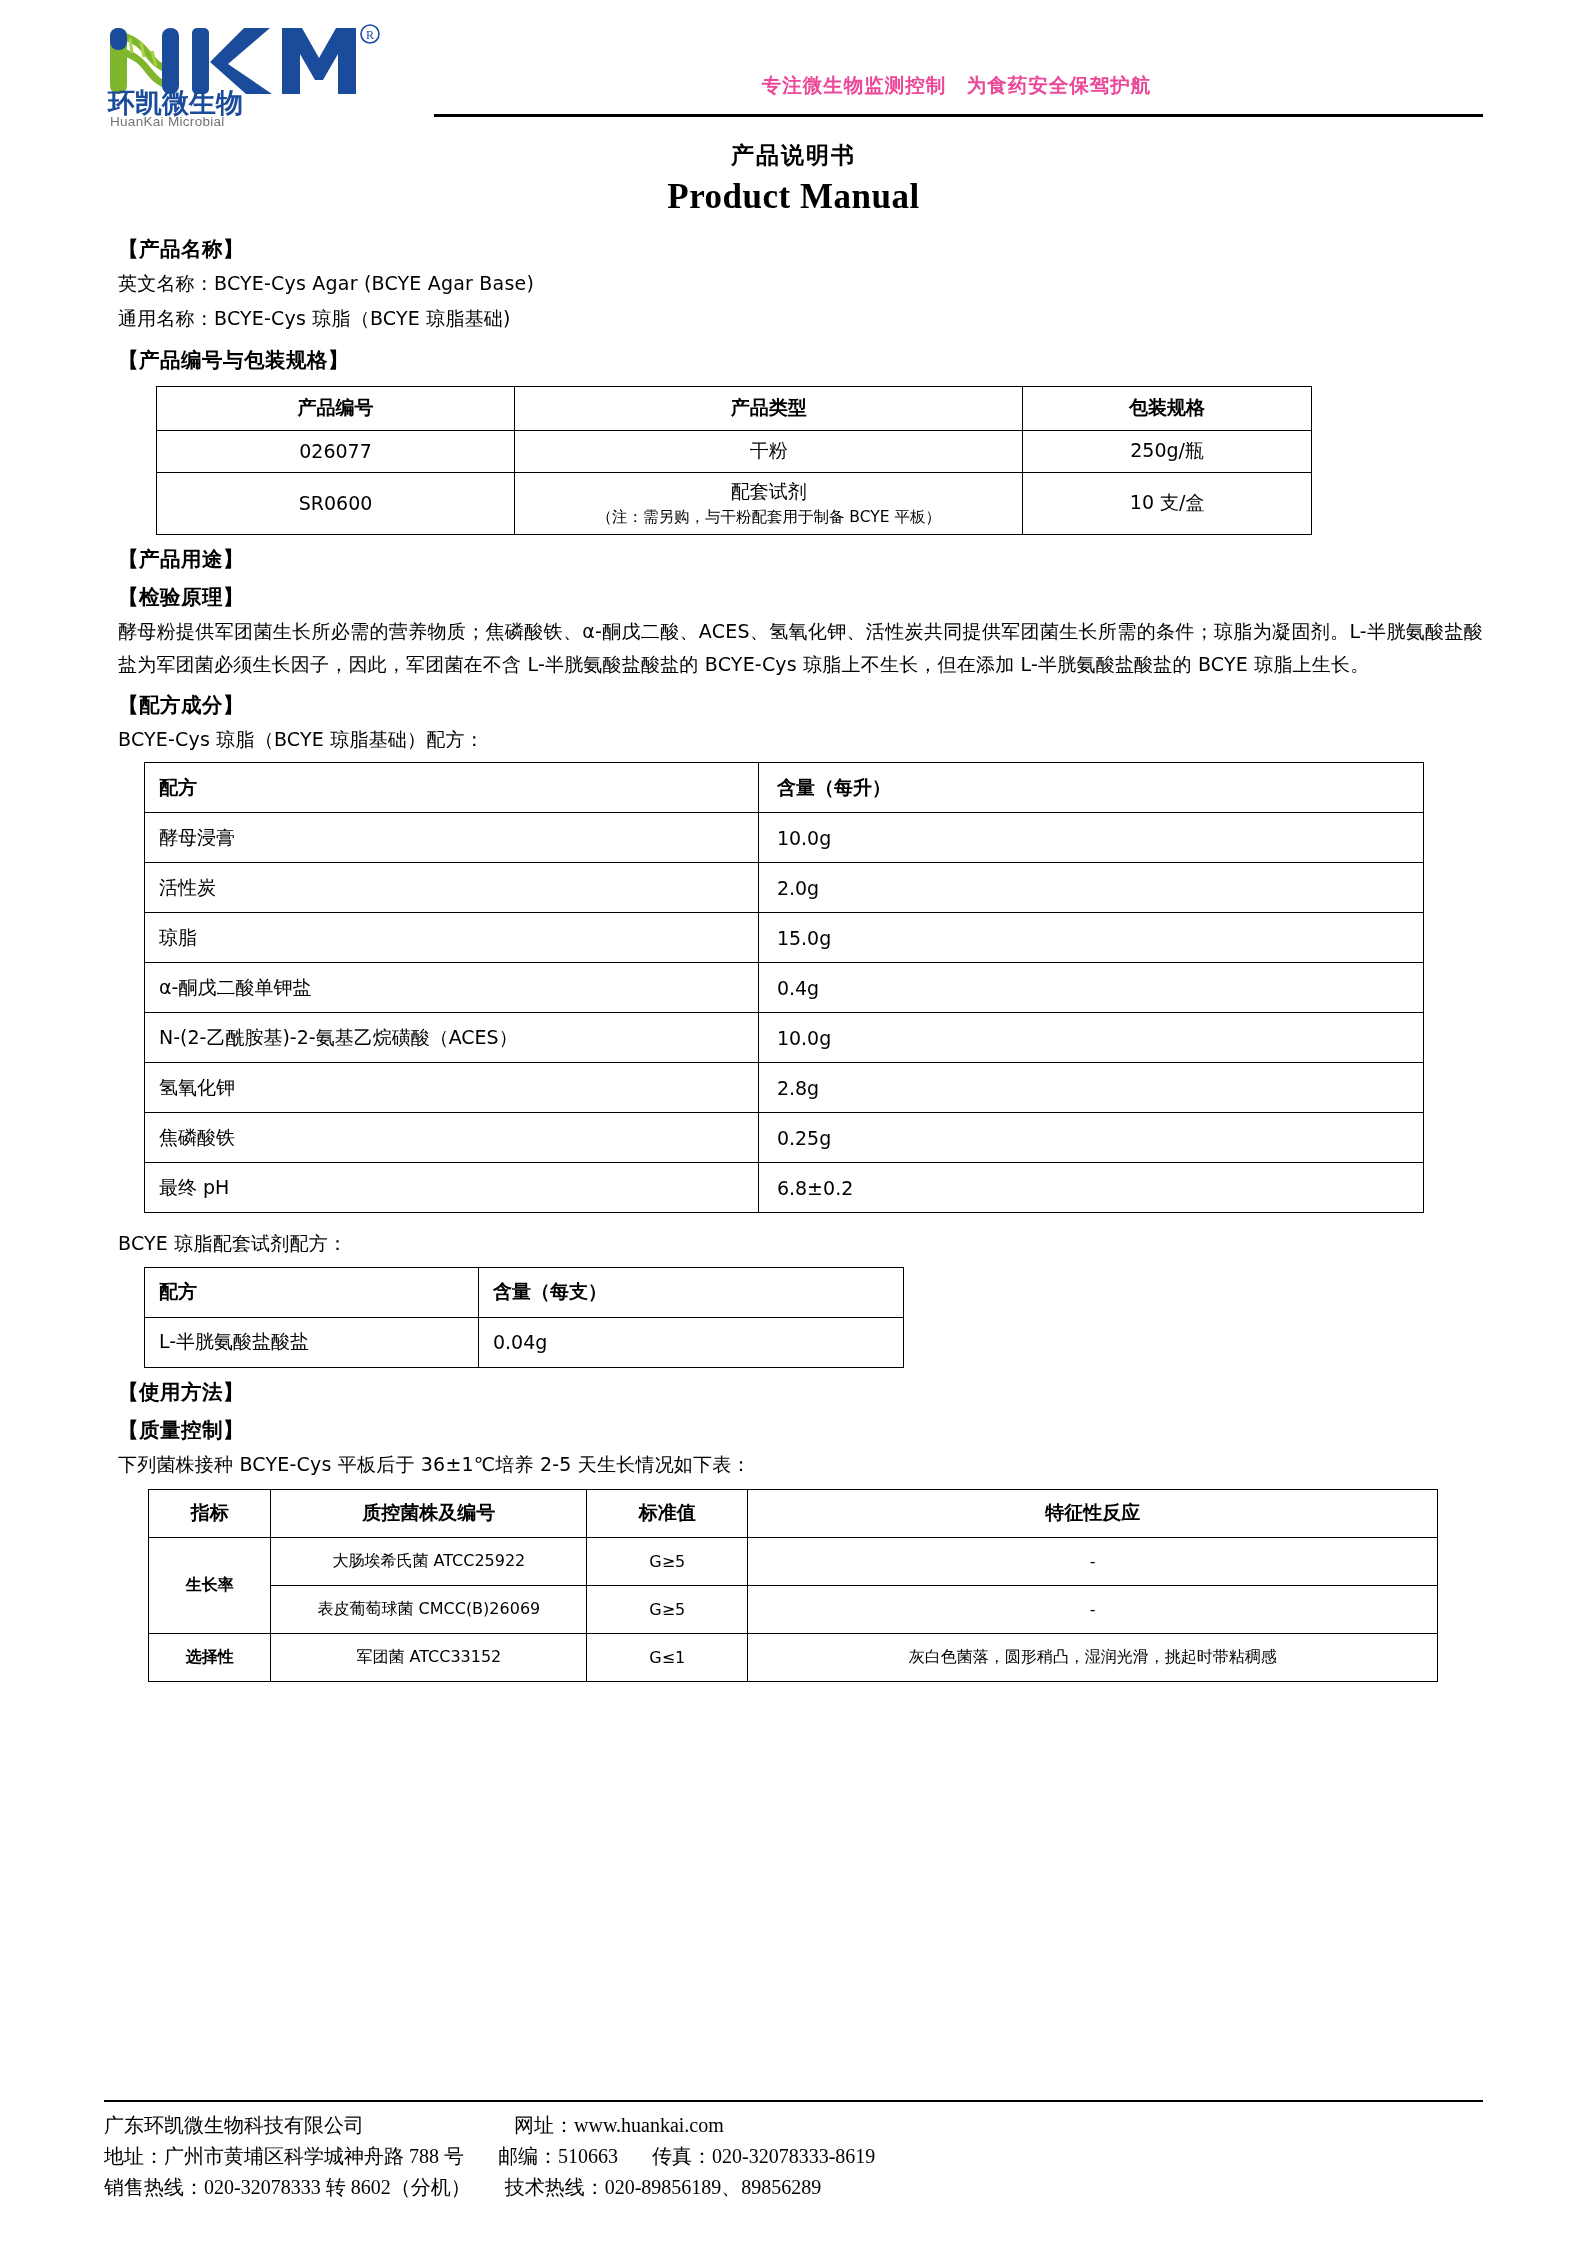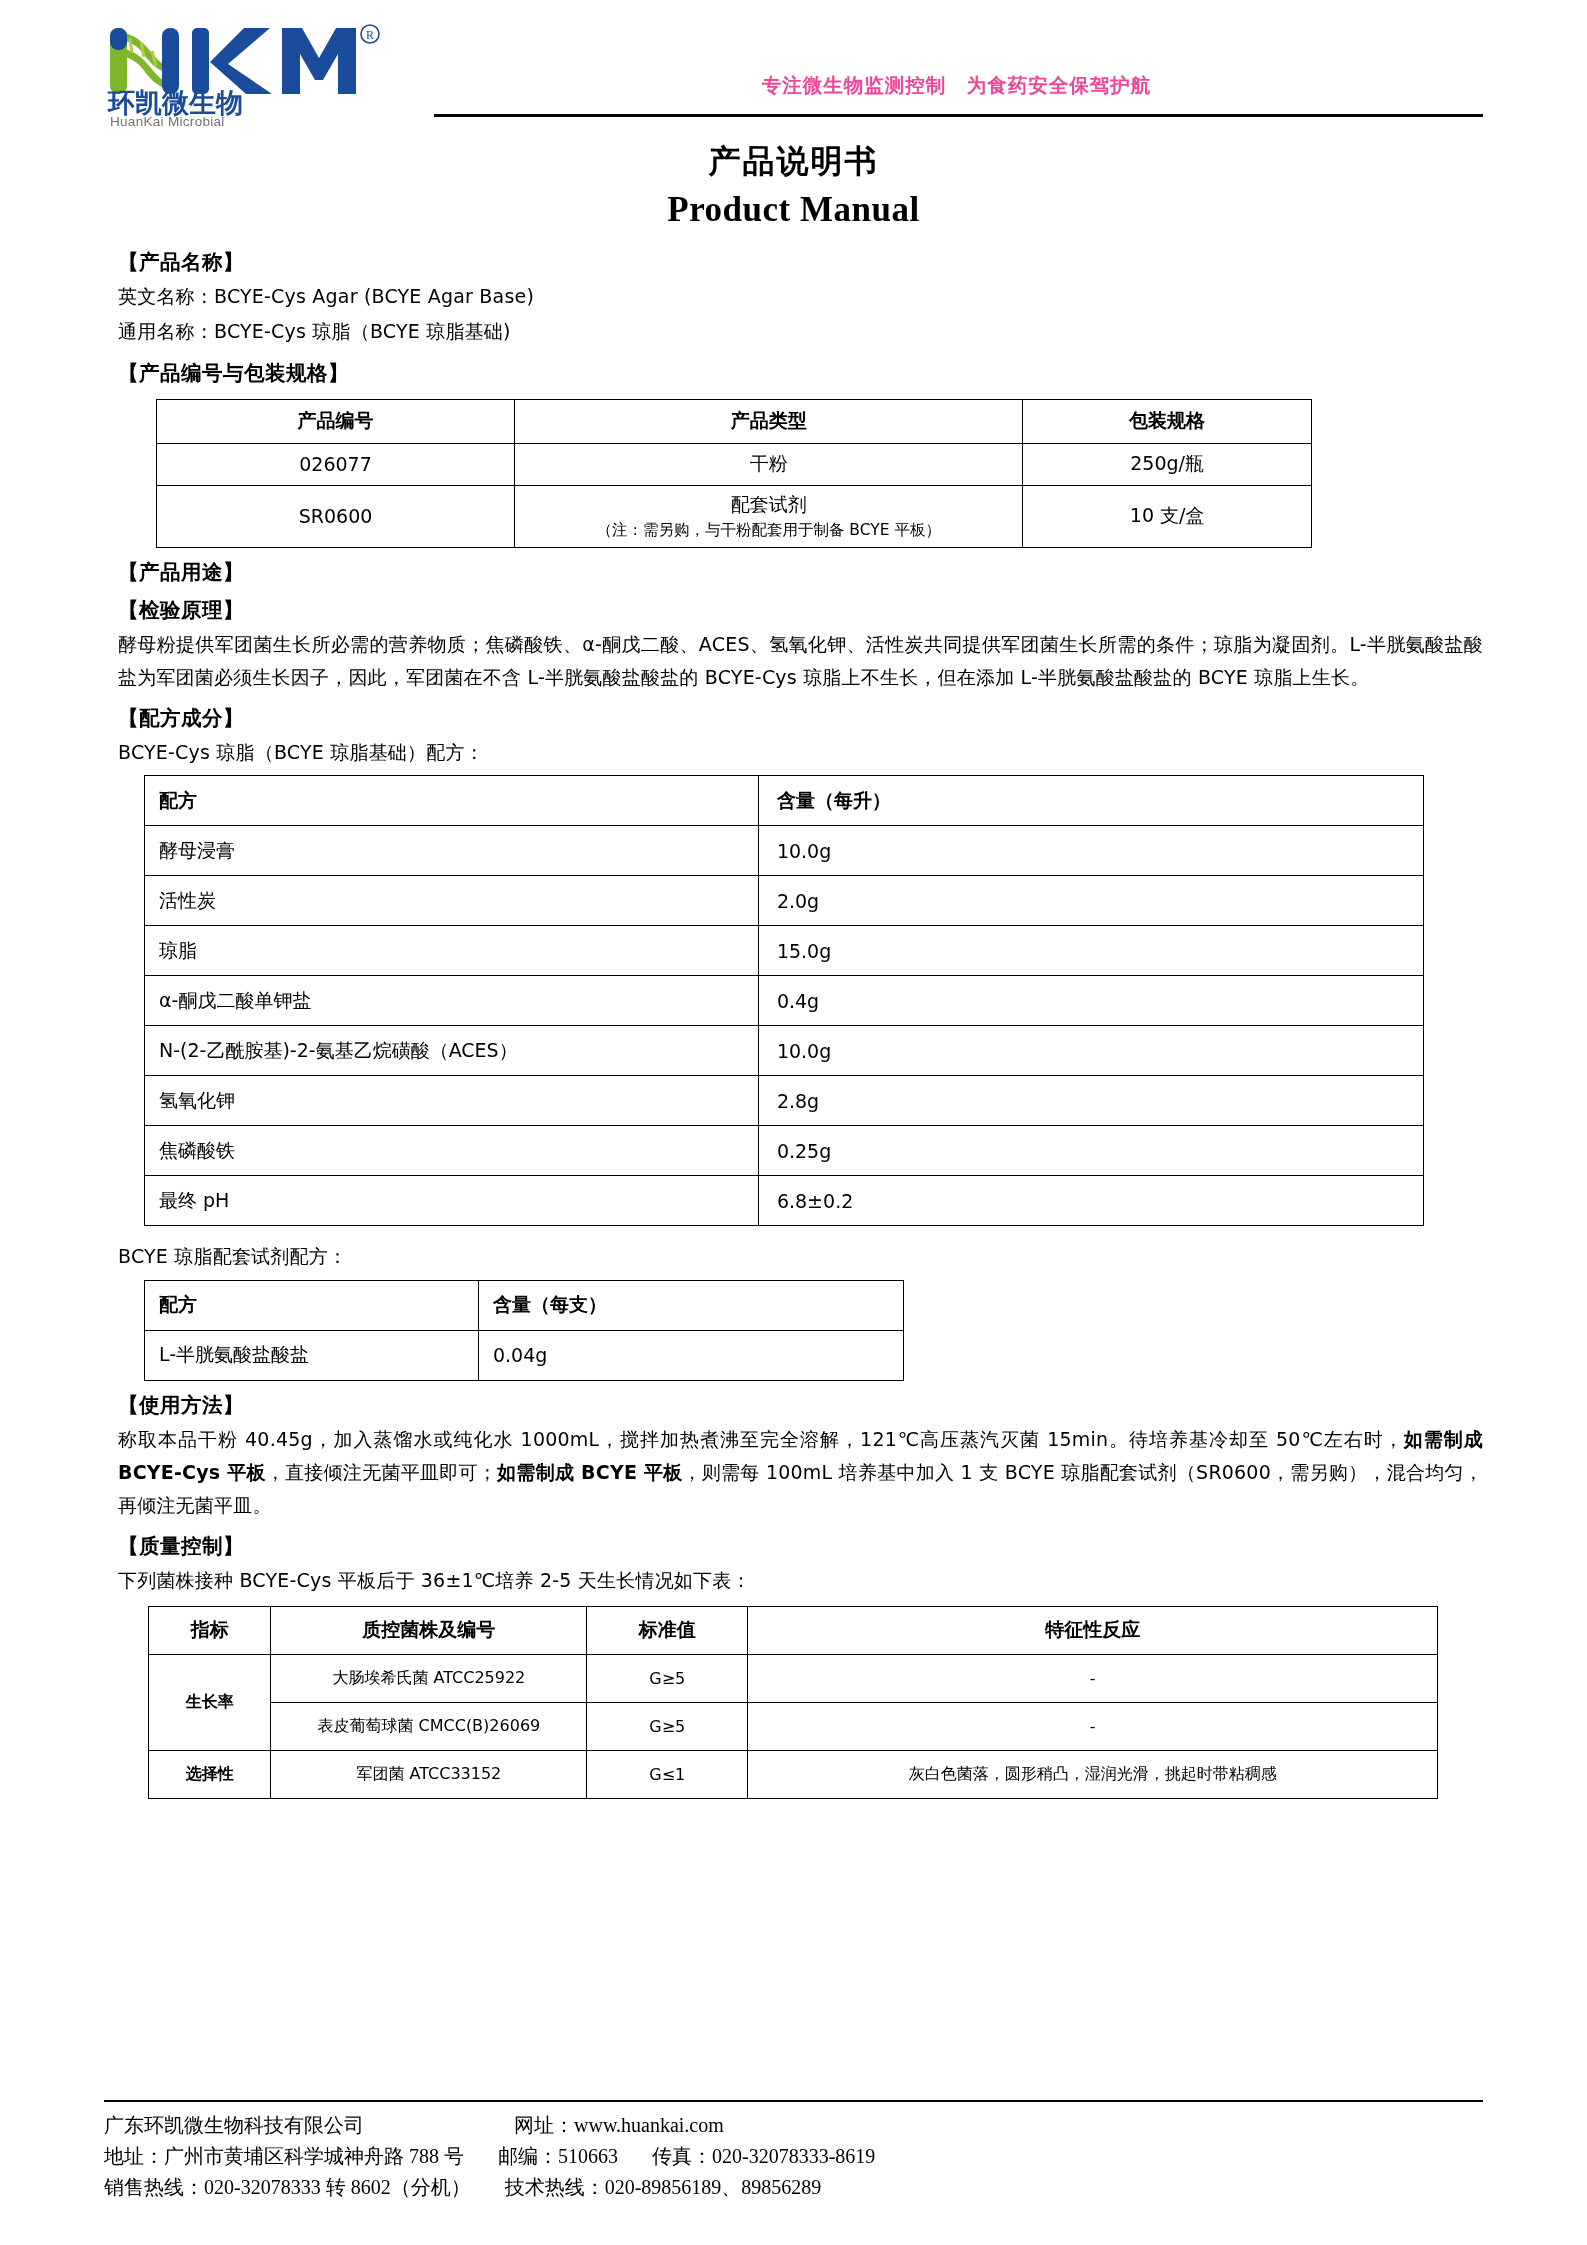--- a/index.html
+++ b/index.html
@@ -53,21 +53,21 @@
     left: 434px;
     right: 104px;
     top: 114px;
     border-top: 3px solid #000;
   }
 
   
   .title-cn {
     text-align: center;
     font-family: "DejaVu Sans", "Liberation Sans", sans-serif;
-    font-size: 32px;
+    font-size: 23px;
     font-weight: 700;
     margin-top: 22px;
     letter-spacing: 2px;
   }
   .title-en {
     text-align: center;
     font-family: "Liberation Serif", "DejaVu Serif", serif;
     font-size: 35px;
     font-weight: 700;
     margin-top: 6px;
@@ -316,21 +316,20 @@
       </thead>
       <tbody>
         <tr>
           <td>L-半胱氨酸盐酸盐</td>
           <td>0.04g</td>
         </tr>
       </tbody>
     </table>
 
     <div class="sec-head">【使用方法】</div>
-    <div class="para"><span>称取本品干粉 40.45g，加入蒸馏水或纯化水 1000mL，搅拌加热煮沸至完全溶解，121℃高压蒸汽灭菌 15min。待培养基冷却至 50℃左右时，</span><b>如需制成 BCYE-Cys 平板</b><span>，直接倾注无菌平皿即可；</span><b>如需制成 BCYE 平板</b><span>，则需每 100mL 培养基中加入 1 支 BCYE 琼脂配套试剂（SR0600，需另购），混合均匀，再倾注无菌平皿。</span></div>
 
     <div class="sec-head">【质量控制】</div>
     <div class="para">下列菌株接种 BCYE-Cys 平板后于 36±1℃培养 2-5 天生长情况如下表：</div>
 
     <table class="tbl-qc">
       <thead>
         <tr>
           <th style="width:9.5%">指标</th>
           <th style="width:24.5%">质控菌株及编号</th>
           <th style="width:12.5%">标准值</th>

